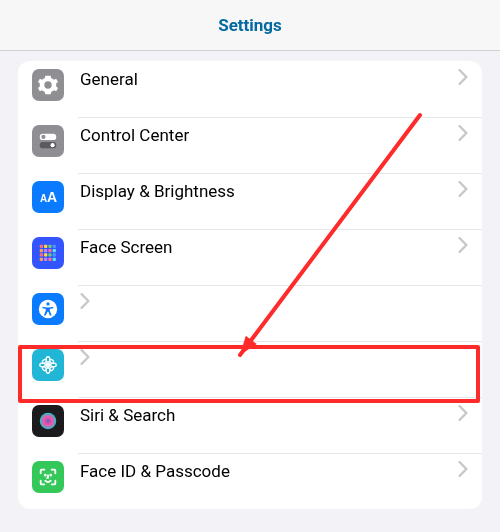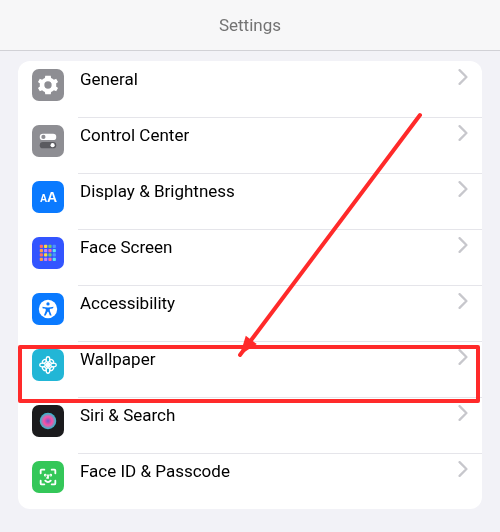--- a/index.html
+++ b/index.html
@@ -14,22 +14,22 @@
   .header {
     height: 51px;
     display: flex;
     align-items: center;
     justify-content: center;
     border-bottom: 1px solid #d1d1d6;
     background: #f7f7f8;
   }
   .header-title {
     font-size: 17px;
-    font-weight: 400;
-    color: #737373;
+    font-weight: 700;
+    color: #0369a1;
   }
   .group {
     margin: 10px 18px 0 18px;
     background: #fff;
     border-radius: 12px;
     overflow: hidden;
   }
   .row {
     display: flex;
     align-items: flex-start;
@@ -167,21 +167,20 @@
   </div>
 
   <div class="row">
     <div class="icon-tile" style="background: rgb(10, 122, 255);">
         <svg width="22" height="22" viewBox="0 0 24 24">
           <circle cx="12" cy="12" r="10" fill="#fff"></circle>
           <circle cx="12" cy="6.5" r="1.8" fill="#0a7aff"></circle>
           <path fill="#0a7aff" d="M6 9.5c4 1 8 1 12 0l-.5 1.8c-1.5.4-3 .6-3.5.7v2l2 5h-2l-1.5-4h-1L9.5 19h-2l2-5v-2c-.5-.1-2-.3-3.5-.7L6 9.5z"></path>
         </svg>
       </div>
-    <div class="row-label">Accessibility</div>
     <span class="chevron">
         <svg width="10" height="16" viewBox="0 0 8 14">
           <path d="M1 1l6 6-6 6" stroke="#c7c7cc" stroke-width="2" fill="none" stroke-linecap="round" stroke-linejoin="round"></path>
         </svg>
       </span>
   </div>
 
   <div class="row">
     <div class="icon-tile" style="background: rgb(34, 182, 214);">
         <svg width="22" height="22" viewBox="0 0 24 24">
@@ -191,21 +190,20 @@
             <ellipse cx="12" cy="18" rx="2" ry="3"></ellipse>
             <ellipse cx="6" cy="12" rx="3" ry="2"></ellipse>
             <ellipse cx="18" cy="12" rx="3" ry="2"></ellipse>
             <ellipse cx="8" cy="8" rx="2.5" ry="1.6" transform="rotate(-45 8 8)"></ellipse>
             <ellipse cx="16" cy="8" rx="2.5" ry="1.6" transform="rotate(45 16 8)"></ellipse>
             <ellipse cx="8" cy="16" rx="2.5" ry="1.6" transform="rotate(45 8 16)"></ellipse>
             <ellipse cx="16" cy="16" rx="2.5" ry="1.6" transform="rotate(-45 16 16)"></ellipse>
           </g>
         </svg>
       </div>
-    <div class="row-label">Wallpaper</div>
     <span class="chevron">
         <svg width="10" height="16" viewBox="0 0 8 14">
           <path d="M1 1l6 6-6 6" stroke="#c7c7cc" stroke-width="2" fill="none" stroke-linecap="round" stroke-linejoin="round"></path>
         </svg>
       </span>
   </div>
 
   <div class="row">
     <div class="icon-tile" style="background: rgb(27, 27, 29);">
         <svg width="22" height="22" viewBox="0 0 24 24">

